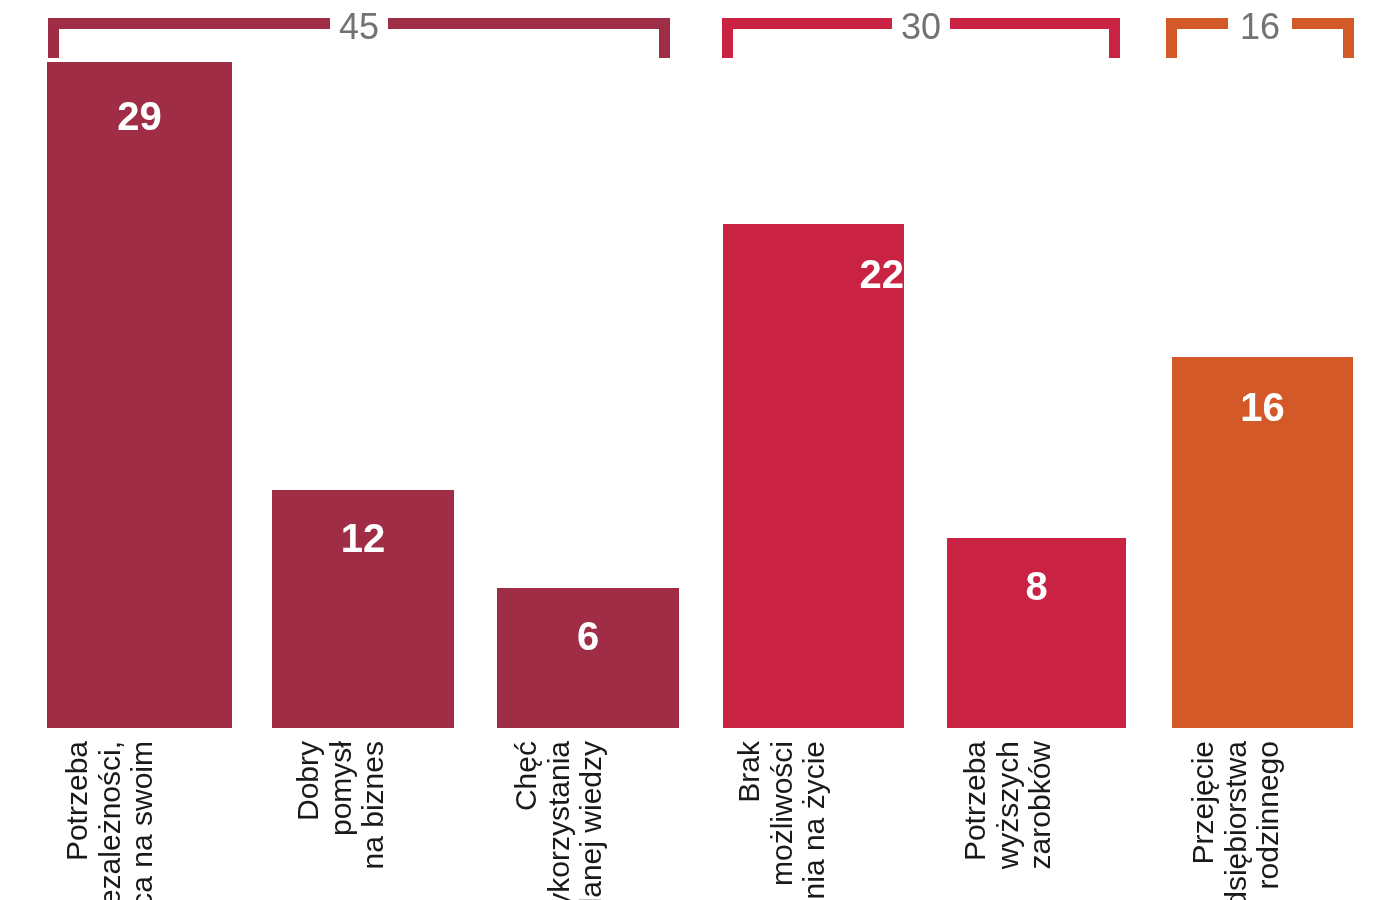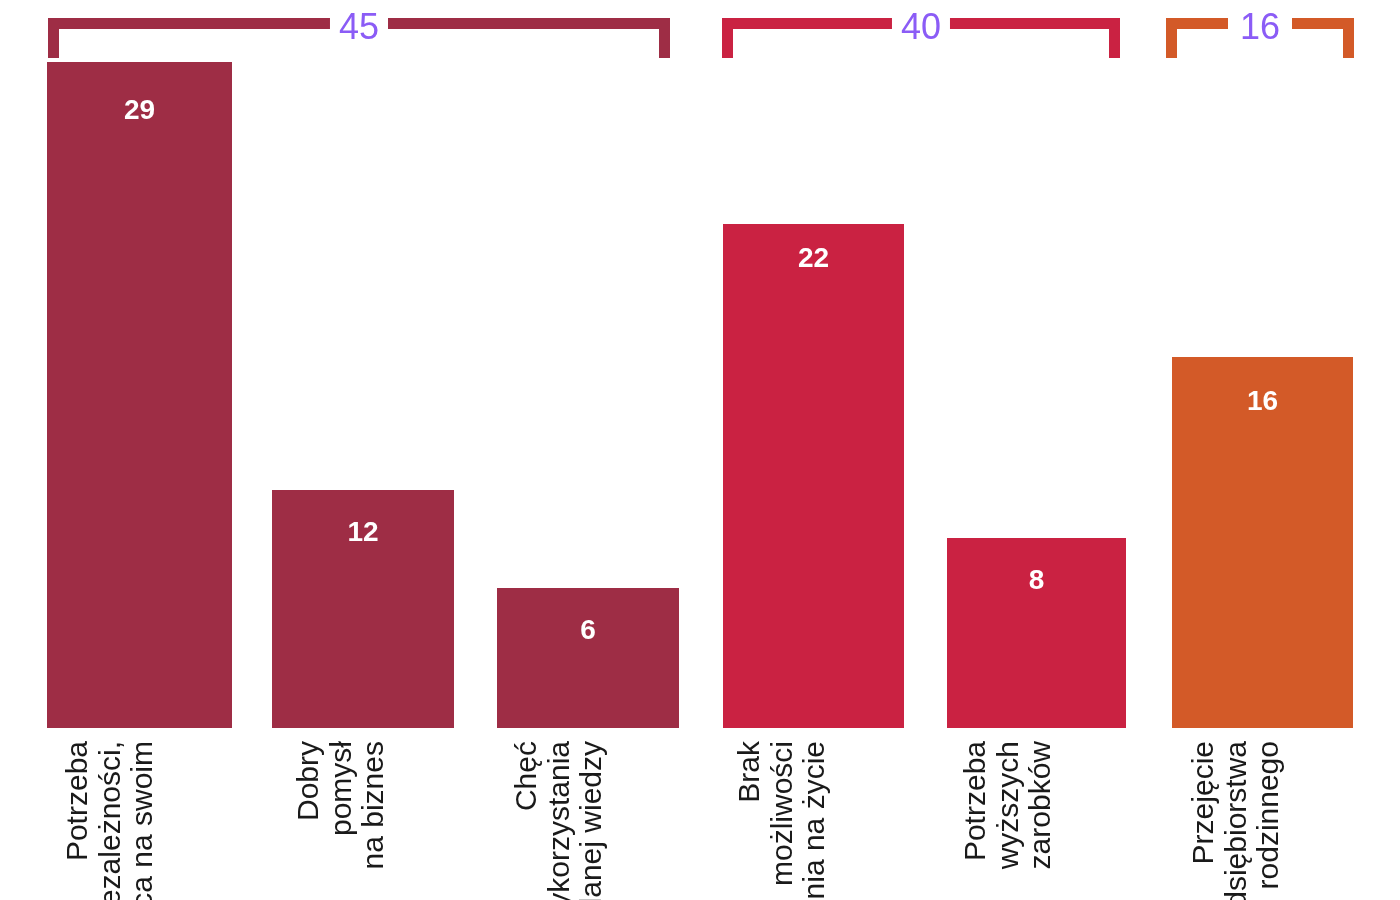--- a/index.html
+++ b/index.html
@@ -38,39 +38,39 @@
     width: 11px;
     height: 40px;
   }
   .bracket .bracket-label {
     position: absolute;
     top: -9px;
     left: 50%;
     transform: translateX(-50%);
     font-size: 36px;
     font-weight: 400;
-    color: #8b5cf6;
+    color: #737373;
     line-height: 1;
     background: #ffffff;
     padding: 0 9px;
     white-space: nowrap;
   }
 
   
   .bar {
     position: absolute;
     box-sizing: border-box;
   }
   .bar-value {
     position: absolute;
     left: 0;
     right: 0;
     text-align: center;
     color: #ffffff;
-    font-size: 28px;
+    font-size: 40px;
     font-weight: bold;
     line-height: 1;
   }
 
   
   .cat-label {
     position: absolute;
     top: 741px;
     display: flex;
     flex-direction: row;
@@ -101,21 +101,21 @@
     <div class="tick-left" style="left:0;  background:#9e2d45;"></div>
     <div class="tick-right" style="right:0; background:#9e2d45;"></div>
     <div class="bracket-label">45</div>
   </div>
 
   <div class="bracket" style="left:722px; top:18px; width:398px;">
     <div class="rail-left" style="left:0; width:172px; background:#ca2242;"></div>
     <div class="rail-right" style="right:0; width:172px; background:#ca2242;"></div>
     <div class="tick-left" style="left:0;  background:#ca2242;"></div>
     <div class="tick-right" style="right:0; background:#ca2242;"></div>
-    <div class="bracket-label">40</div>
+    <div class="bracket-label">30</div>
   </div>
 
   <div class="bracket" style="left:1166px; top:18px; width:188px;">
     <div class="rail-left" style="left:0; width:62px; background:#d35a28;"></div>
     <div class="rail-right" style="right:0; width:62px; background:#d35a28;"></div>
     <div class="tick-left" style="left:0;  background:#d35a28;"></div>
     <div class="tick-right" style="right:0; background:#d35a28;"></div>
     <div class="bracket-label">16</div>
   </div>
 
@@ -125,21 +125,21 @@
 
   <div class="bar" style="left:272px; top:490px; width:182px; height:238px; background:#9e2d45;">
     <div class="bar-value" style="top:28px;">12</div>
   </div>
 
   <div class="bar" style="left:497px; top:588px; width:182px; height:140px; background:#9e2d45;">
     <div class="bar-value" style="top:28px;">6</div>
   </div>
 
   <div class="bar" style="left:723px; top:224px; width:181px; height:504px; background:#ca2242;">
-    <div class="bar-value" style="top:20px;">22</div>
+    <div class="bar-value" style="top:30px;text-align:right;">22</div>
   </div>
 
   <div class="bar" style="left:947px; top:538px; width:179px; height:190px; background:#ca2242;">
     <div class="bar-value" style="top:28px;">8</div>
   </div>
 
   <div class="bar" style="left:1172px; top:357px; width:181px; height:371px; background:#d35a28;">
     <div class="bar-value" style="top:30px;">16</div>
   </div>
 

